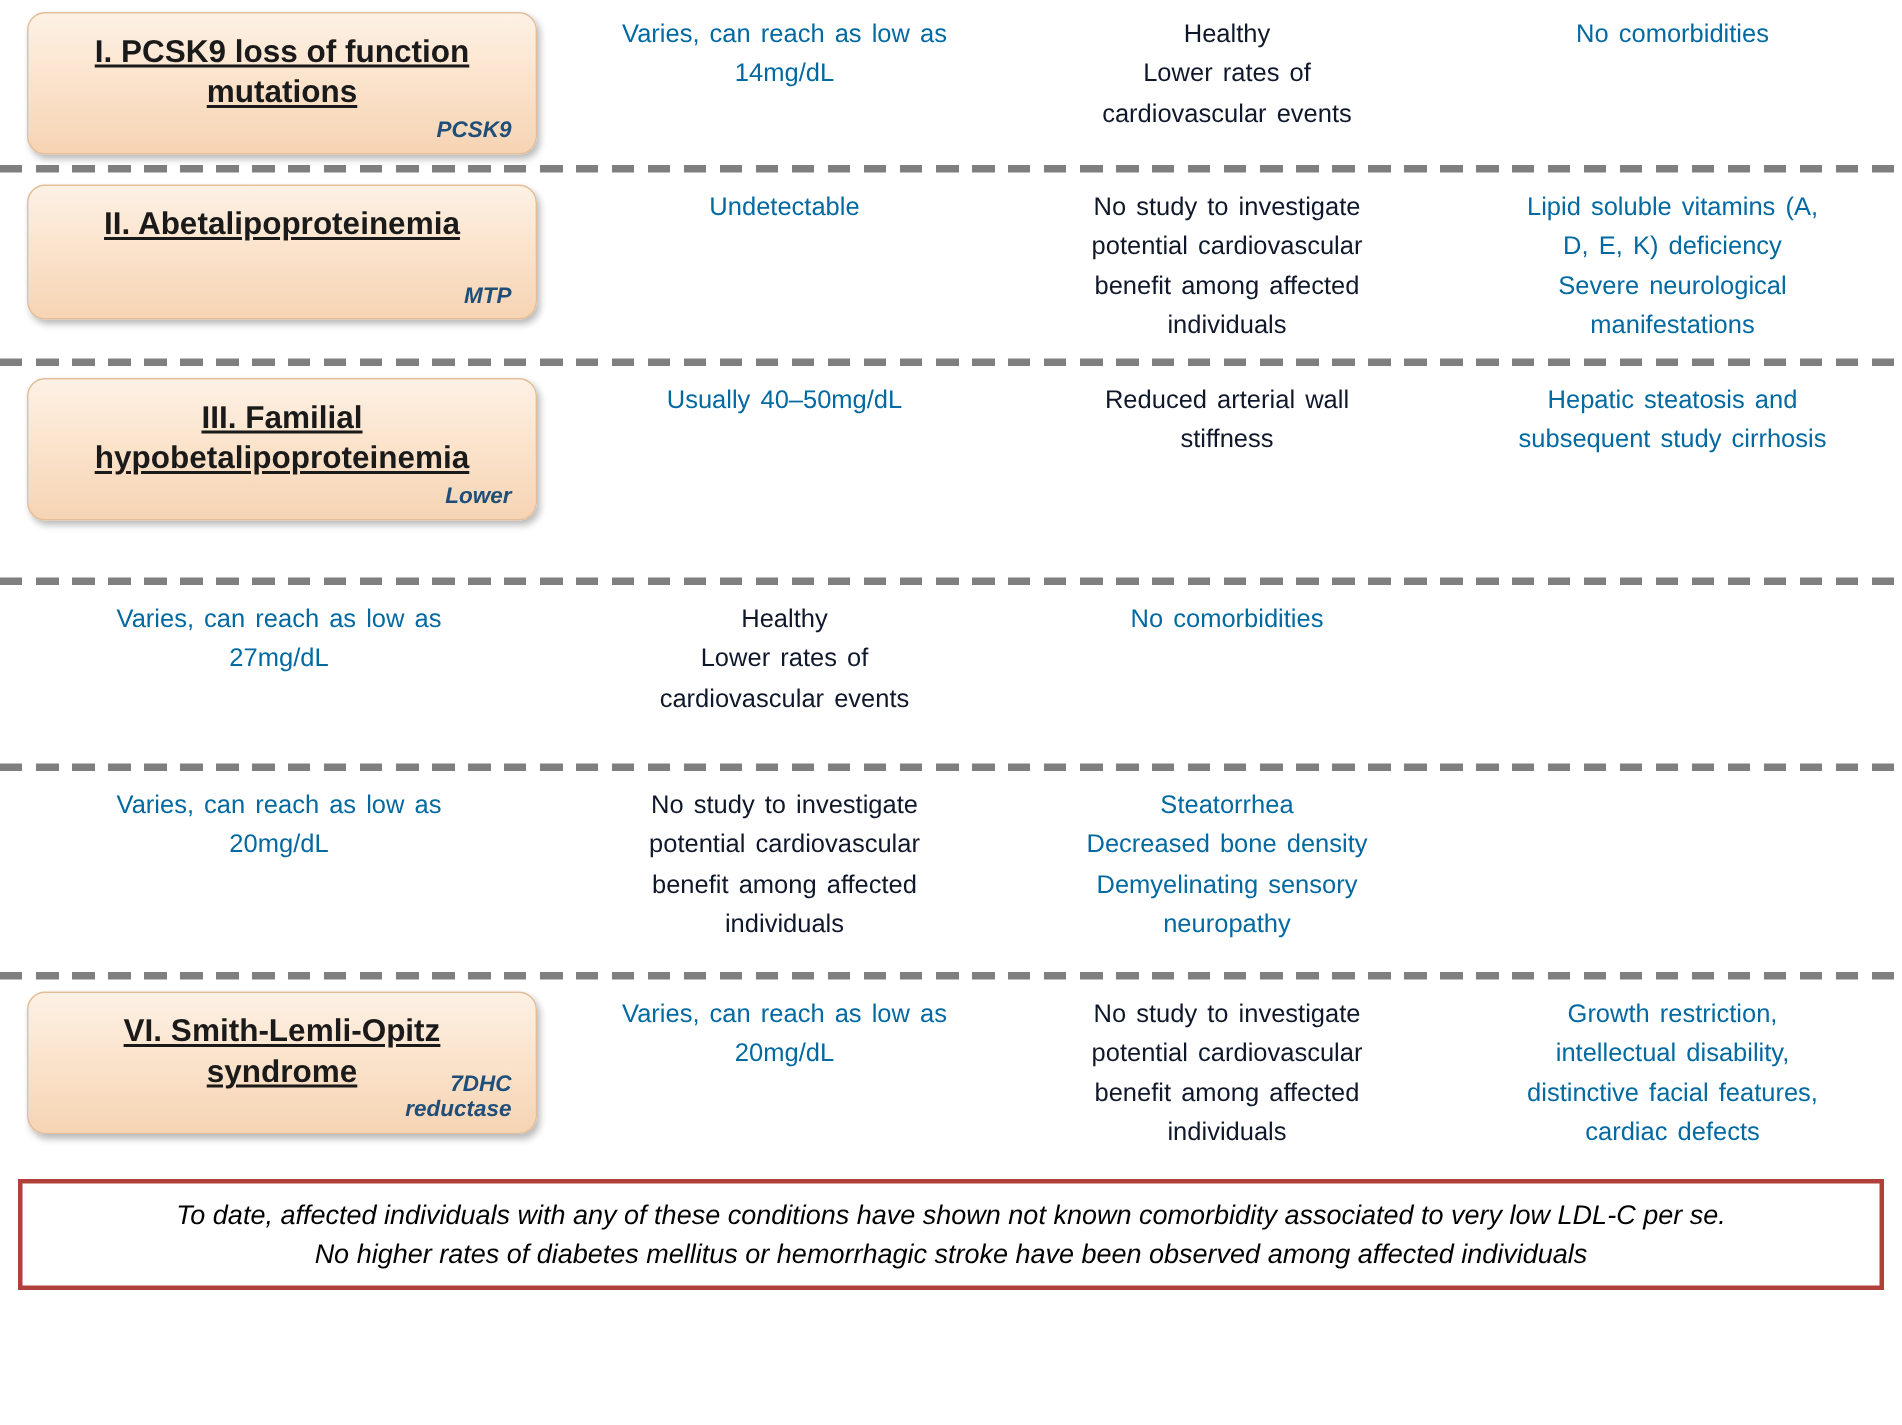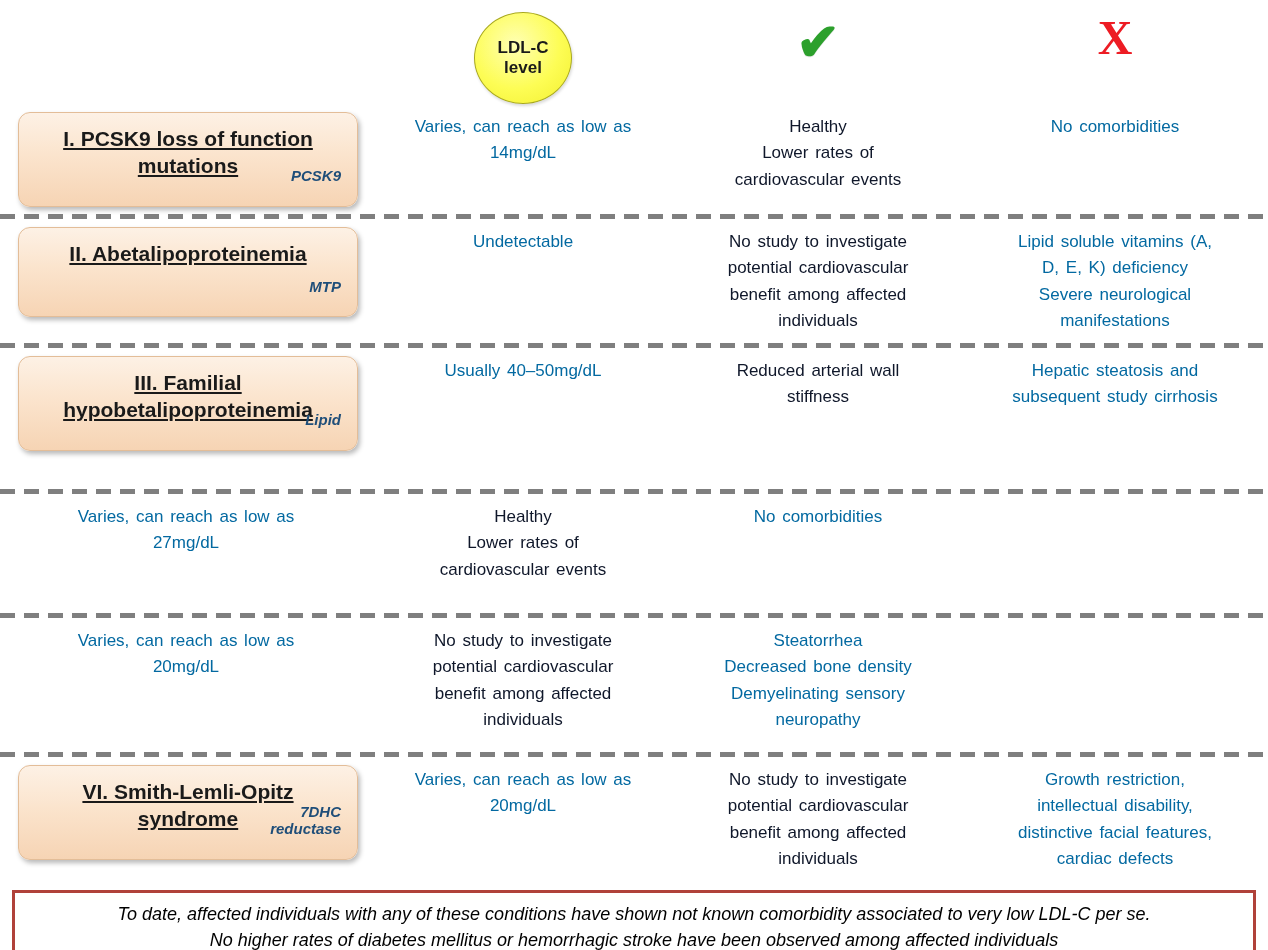--- a/index.html
+++ b/index.html
@@ -47,21 +47,21 @@
     background:linear-gradient(to bottom,#fdf1e5 0%,#fbe4cd 45%,#f6d4b4 100%);
     border:1px solid #e3bd98;
     box-shadow:2px 3px 5px rgba(0,0,0,0.28);
     min-height:88px;
   }
   .condition-title{
     text-align:center;font-weight:bold;font-size:21px;line-height:1.3;color:#1a1a1a;
     padding:12px 16px 26px 16px;white-space:pre-line;text-decoration:underline;
   }
   .gene-label{
-    position:absolute;right:16px;bottom:21px;text-align:right;
+    position:absolute;right:16px;bottom:6px;text-align:right;
     font-style:italic;font-weight:bold;font-size:15px;color:#1f4e79;
     white-space:pre-line;line-height:1.15;
   }
   .r3 .condition-title{}
 
   .cell-text{
     text-align:center;white-space:pre-line;font-size:17px;line-height:1.55;
     padding:4px 8px 0 8px;word-spacing:2px;
   }
   .ldl-text{color:#0369a1;}
@@ -73,31 +73,20 @@
     margin:8px 12px 0 12px;border:3px solid #b0413a;background:#fff;
     padding:8px 16px;text-align:center;font-style:italic;font-size:18px;
     line-height:1.45;color:#000;white-space:pre-line;
   }
 </style>
 </head>
 <body>
 
 <div class="figure">
 
-  <div class="grid-row header">
-    <div></div>
-    <div>
-      <div class="ldl-circle">
-        <span>LDL-C
-level</span>
-      </div>
-    </div>
-    <div class="check-glyph">✔</div>
-    <div class="cross-glyph">X</div>
-  </div>
 
   <div class="grid-row row r1">
     <div class="condition-box">
       <div class="condition-title">I. PCSK9 loss of function
 mutations</div>
       <div class="gene-label">PCSK9</div>
     </div>
     <div class="cell-text ldl-text">Varies, can reach as low as
 14mg/dL</div>
     <div class="cell-text benefit-text">Healthy
@@ -121,21 +110,21 @@
 D, E, K) deficiency
 Severe neurological
 manifestations</div>
   </div>
   <div class="separator"></div>
 
   <div class="grid-row row r3">
     <div class="condition-box">
       <div class="condition-title">III. Familial
 hypobetalipoproteinemia</div>
-      <div class="gene-label">Lipid</div>
+      <div class="gene-label">Lower</div>
     </div>
     <div class="cell-text ldl-text">Usually 40–50mg/dL</div>
     <div class="cell-text benefit-text">Reduced arterial wall
 stiffness</div>
     <div class="cell-text comorbidity-text">Hepatic steatosis and
 subsequent study cirrhosis</div>
   </div>
   <div class="separator"></div>
 
   <div class="grid-row row r4">

